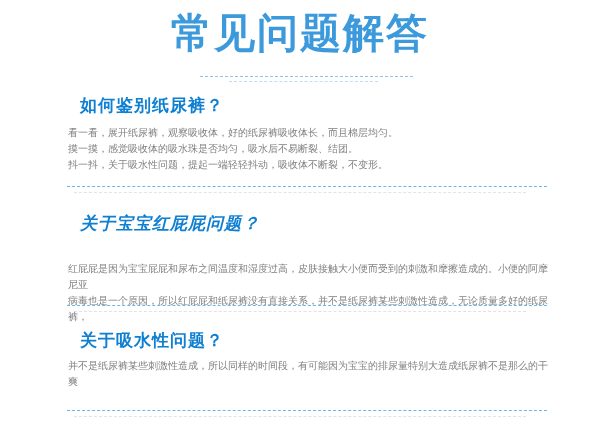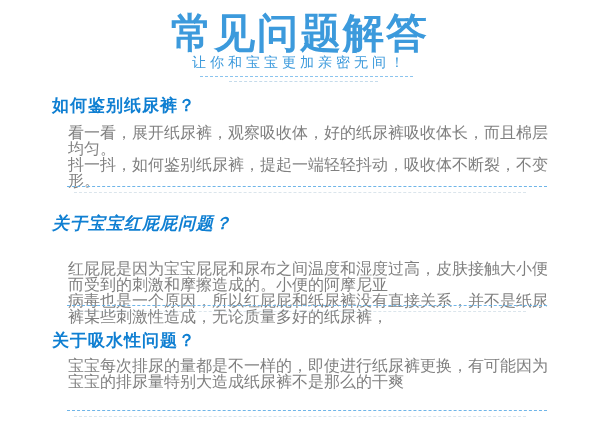--- a/index.html
+++ b/index.html
@@ -49,35 +49,35 @@
     position: absolute;
     top: 81px;
     left: 229px;
     width: 149px;
     border-top: 1px dashed #9FC4DE;
     opacity: 0.6;
   }
 
   .section-heading {
     position: absolute;
-    left: 52px;
+    left: 80px;
     font-size: 17px;
     font-weight: bold;
     color: #0F7FD2;
     letter-spacing: 1px;
   }
   .heading-1 { top: 94px; }
   .heading-2 { top: 212px; font-style: italic; }
   .heading-3 { top: 329px; text-align: center; }
 
   .section-body {
     position: absolute;
     left: 68px;
     width: 482px;
-    font-size: 16px;
+    font-size: 10px;
     line-height: 16px;
     color: #808080;
   }
   .body-1 { top: 125px; }
   .body-2 { top: 241px; margin-top: 20px; }
   .body-3 { top: 358px; }
 
   .separator {
     position: absolute;
     left: 67px;
@@ -97,40 +97,40 @@
   .sep-2g { top: 311px; }
   .sep-3 { top: 410px; }
   .sep-3g { top: 416px; }
 </style>
 </head>
 <body>
 
 <div class="page">
 
   <div class="page-title">常见问题解答</div>
-  <div class="page-subtitle">让你和宝宝更加亲密无间！</div>
   <div class="subtitle-underline-1"></div>
   <div class="subtitle-underline-2"></div>
 
   <div class="section-heading heading-1">如何鉴别纸尿裤？</div>
   <div class="section-body body-1">
     <div>看一看，展开纸尿裤，观察吸收体，好的纸尿裤吸收体长，而且棉层均匀。</div>
-    <div>抖一抖，如何鉴别纸尿裤，提起一端轻轻抖动，吸收体不断裂，不变形。</div>
+    <div>摸一摸，感觉吸收体的吸水珠是否均匀，吸水后不易断裂、结团。</div>
+    <div>抖一抖，关于吸水性问题，提起一端轻轻抖动，吸收体不断裂，不变形。</div>
   </div>
   <div class="separator sep-1"></div>
   <div class="separator-ghost sep-1g"></div>
 
   <div class="section-heading heading-2">关于宝宝红屁屁问题？</div>
   <div class="section-body body-2">
     <div>红屁屁是因为宝宝屁屁和尿布之间温度和湿度过高，皮肤接触大小便而受到的刺激和摩擦造成的。小便的阿摩尼亚</div>
     <div>病毒也是一个原因，所以红屁屁和纸尿裤没有直接关系，并不是纸尿裤某些刺激性造成，无论质量多好的纸尿裤，</div>
   </div>
   <div class="separator sep-2"></div>
   <div class="separator-ghost sep-2g"></div>
 
   <div class="section-heading heading-3">关于吸水性问题？</div>
   <div class="section-body body-3">
-    <div>宝宝每次排尿的量都是不一样的，即使进行纸尿裤更换，有可能因为宝宝的排尿量特别大造成纸尿裤不是那么的干爽</div>
+    <div>并不是纸尿裤某些刺激性造成，所以同样的时间段，有可能因为宝宝的排尿量特别大造成纸尿裤不是那么的干爽</div>
   </div>
   <div class="separator sep-3"></div>
   <div class="separator-ghost sep-3g"></div>
 
 </div>
 
 </body></html>

